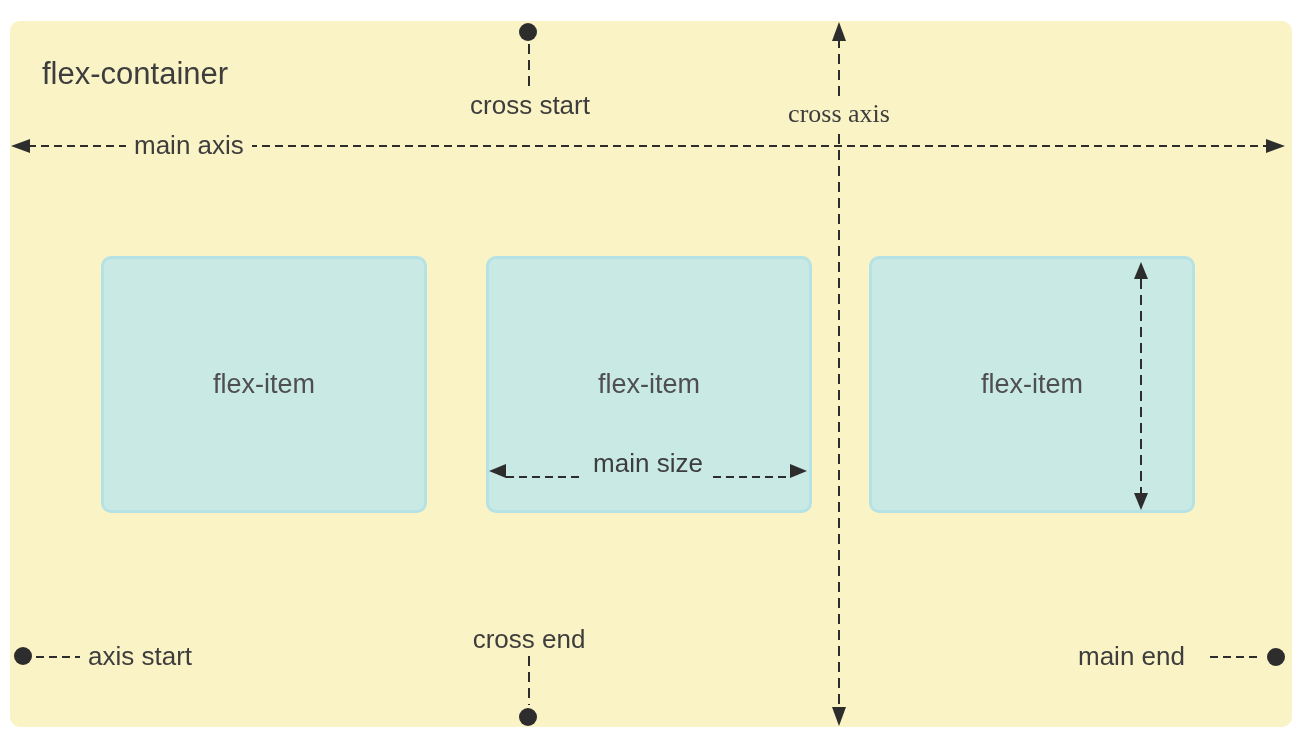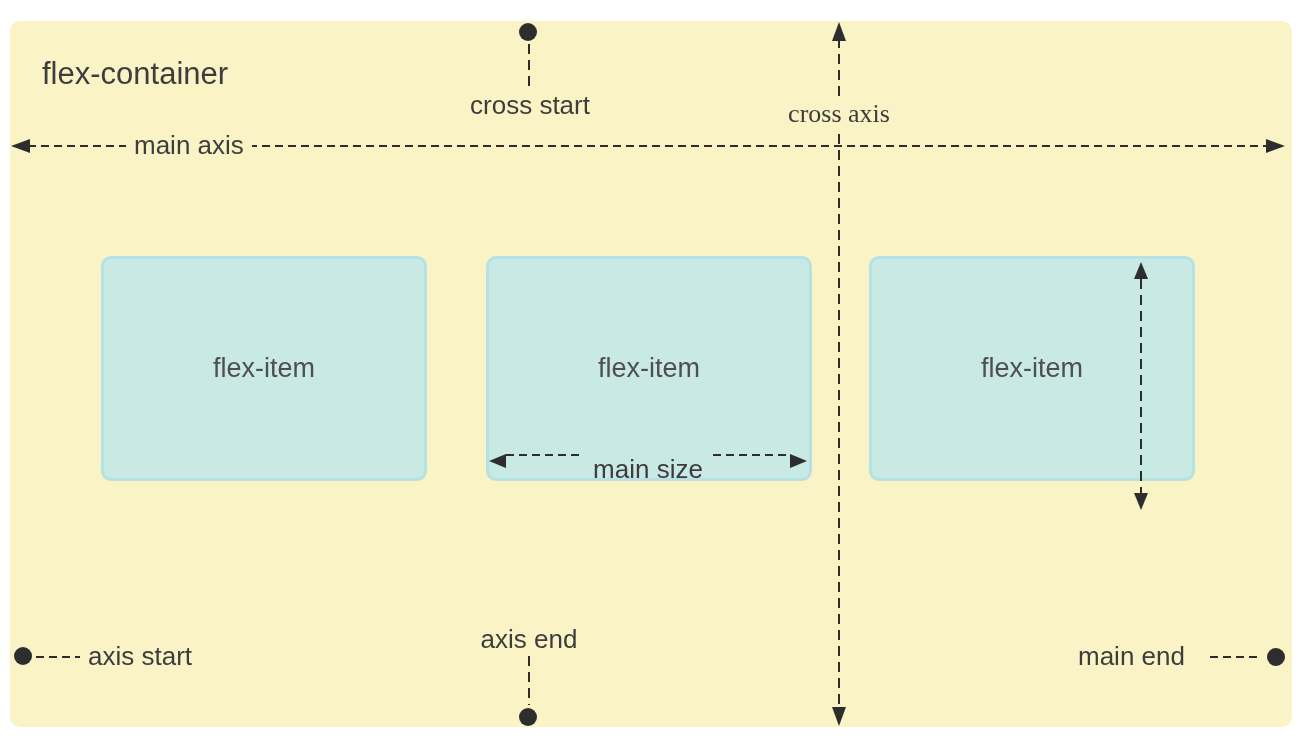--- a/index.html
+++ b/index.html
@@ -64,33 +64,33 @@
   #ca-tri-up{left:832px;top:22px;}
   #ca-tri-down{left:832px;top:707px;}
   
   .dot{position:absolute;width:18px;height:18px;border-radius:50%;background:var(--line);}
   #cs-dot{left:519px;top:23px;}
   #ce-dot{left:519px;top:708px;}
   #ms-dot{left:14px;top:647px;}
   #me-dot{left:1267px;top:648px;}
   
   .item{
-    position:absolute;top:256px;width:326px;height:225px;
+    position:absolute;top:256px;width:326px;height:257px;
     background:var(--item-bg);
     border:3px solid var(--item-border);border-radius:10px;
     display:flex;align-items:center;justify-content:center;
   }
   #item1{left:101px;}
   #item2{left:486px;}
   #item3{left:869px;}
   .item-label{font-size:27px;color:var(--item-text);}
   
   #main-size{
     position:absolute;left:489px;top:454px;width:318px;height:24px;
-    display:flex;align-items:flex-start;
+    display:flex;align-items:flex-end;
   }
   #main-size .seg{position:static;flex:1 1 auto;}
   #main-size .tri-left{border-right-width:17px;}
   #main-size .tri-right{border-left-width:17px;}
   .size-label{font-size:26px;line-height:30px;color:var(--label-text);white-space:nowrap;padding:0 10px;}
   #cross-size{
     position:absolute;left:1077px;top:262px;width:128px;height:248px;
     display:flex;flex-direction:column;align-items:center;
   }
   #cross-size .seg-top{position:static;flex:0 0 48px;}
@@ -115,21 +115,21 @@
 
   <div class="dash-v" id="ca-line"></div>
   <div class="tri tri-up abs" id="ca-tri-up"></div>
   <div class="tri tri-down abs" id="ca-tri-down"></div>
   <div class="lbl lbl-mask centerx" id="lbl-cross-axis">cross axis</div>
 
   <div class="dot" id="cs-dot"></div>
   <div class="dash-v" id="cs-line"></div>
   <div class="lbl centerx" id="lbl-cross-start">cross start</div>
 
-  <div class="lbl centerx" id="lbl-cross-end">axis end</div>
+  <div class="lbl centerx" id="lbl-cross-end">cross end</div>
   <div class="dash-v" id="ce-line"></div>
   <div class="dot" id="ce-dot"></div>
 
   <div class="dot" id="ms-dot"></div>
   <div class="dash-h" id="ms-line"></div>
   <div class="lbl" id="lbl-main-start">axis start</div>
 
   <div class="lbl" id="lbl-main-end">main end</div>
   <div class="dash-h" id="me-line"></div>
   <div class="dot" id="me-dot"></div>

